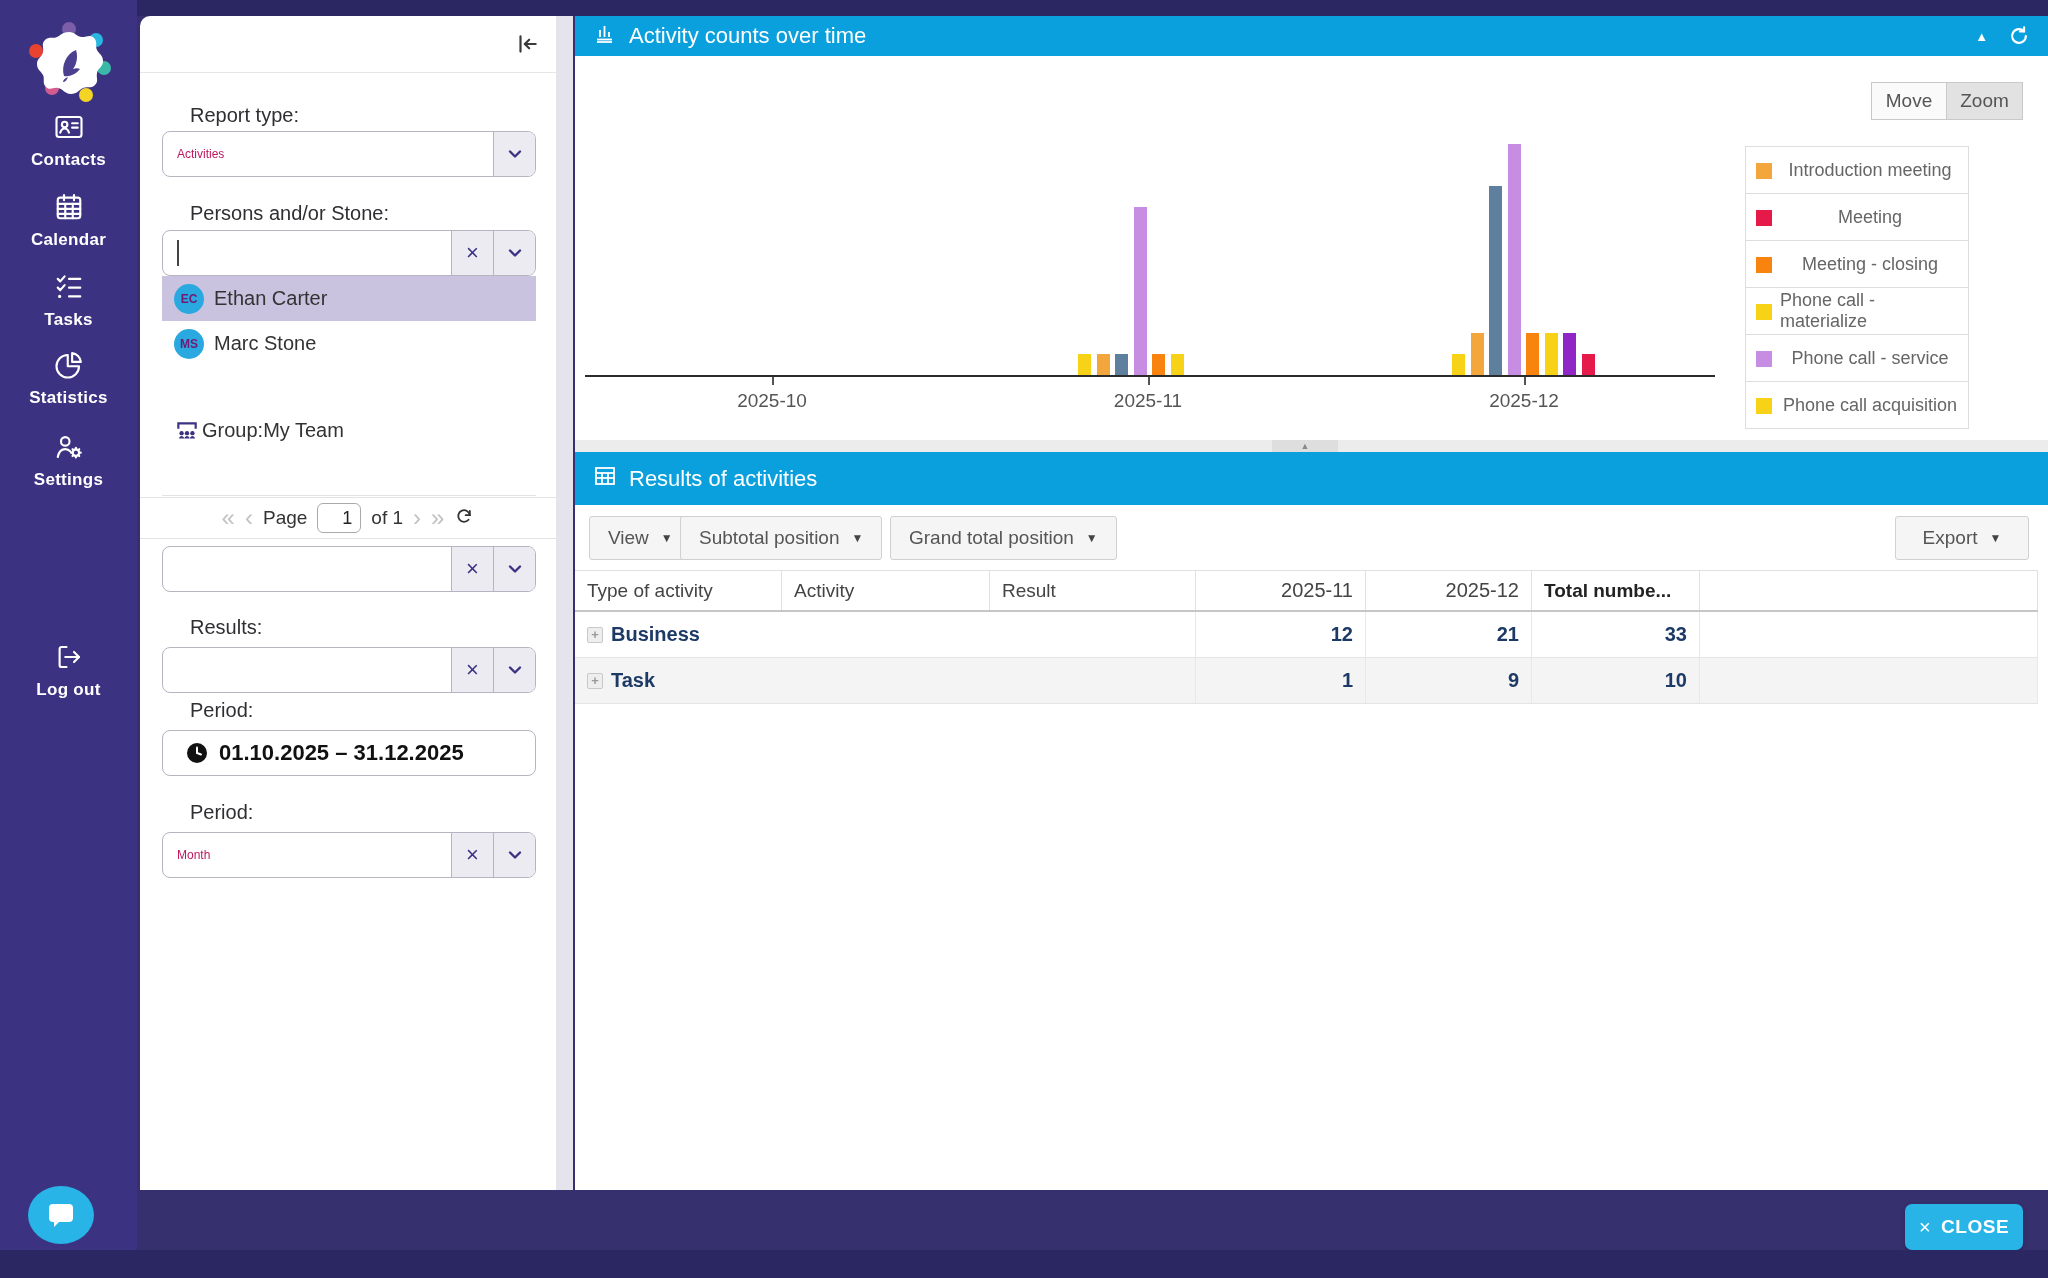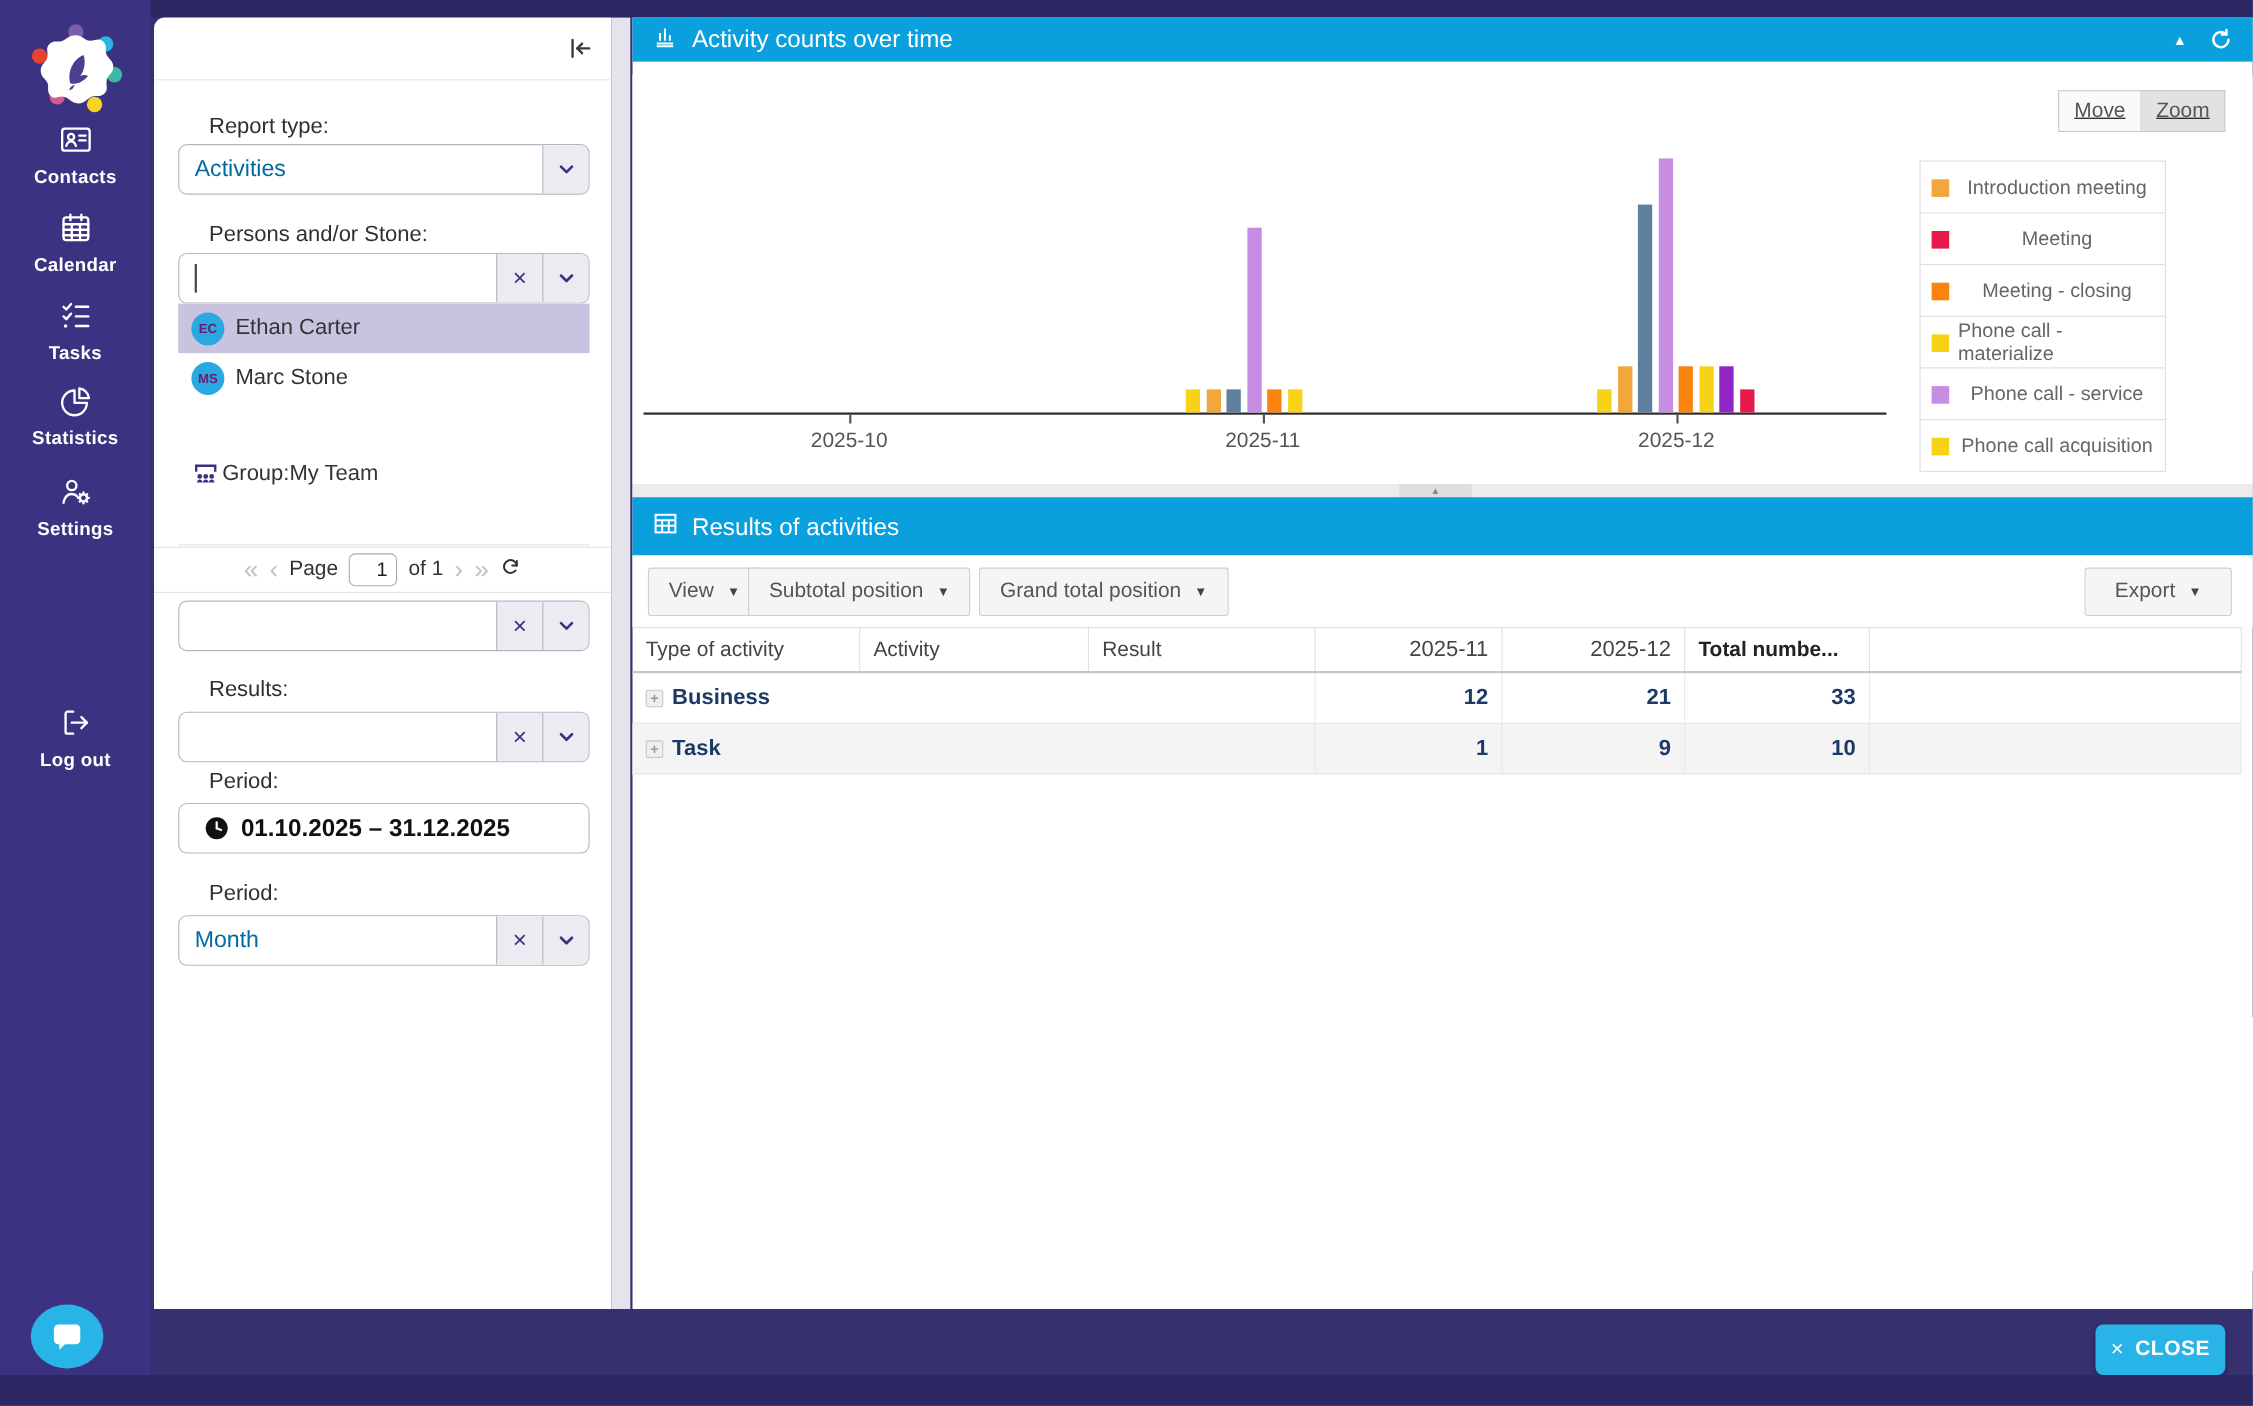--- a/index.html
+++ b/index.html
@@ -20,21 +20,21 @@
   .chat-fab { position:absolute; left:28px; top:1186px; width:66px; height:58px; background:#29b4e8; border-radius:50%; display:flex; align-items:center; justify-content:center; cursor:pointer; }
 
   
   .filter-panel { left:140px; top:16px; width:416px; height:1174px; background:#fff; border-radius:10px 0 0 0; }
   .v-scroll-strip { left:556px; top:16px; width:17px; height:1174px; background:#e5e3ec; }
   .collapse-btn { position:absolute; right:14px; top:14px; width:30px; height:30px; background:none; border:none; cursor:pointer; }
   .collapse-btn svg { width:26px; height:26px; stroke:#3a3a3a; fill:none; stroke-width:2; stroke-linecap:round; stroke-linejoin:round; }
   .panel-divider { position:absolute; left:0; top:56px; width:100%; height:1px; background:#e6e6e6; }
   .f-label { position:absolute; left:22px; font-size:20px; color:#2f2f33; font-weight:500;margin-left:28px; }
   .select { position:absolute; left:22px; width:374px; height:46px; border:1px solid #b6b4c0; border-radius:8px; background:#fff; display:flex; overflow:hidden; }
-  .sel-value { flex:1; display:flex; align-items:center; padding:0 14px; font-size:21px; color:#0369a1; }
+  .sel-value { flex:1; display:flex; align-items:center; padding:0 14px; font-size:12px; color:#be185d; }
   .sel-btn { width:42px; border-left:1px solid #b6b4c0; background:#edebf2; display:flex; align-items:center; justify-content:center; cursor:pointer; color:#3b3382; font-size:22px; }
   .sel-btn svg { width:18px; height:18px; stroke:#3b3382; stroke-width:2.4; fill:none; stroke-linecap:round; stroke-linejoin:round; }
   .caret-bar { width:2px; height:26px; background:#444; }
 
   .dropdown { position:absolute; left:22px; top:260px; width:374px; height:220px; background:#fff; border-bottom:1px solid #e3e3e3; }
   .dd-item { height:45px; display:flex; align-items:center; padding-left:12px; font-size:20px; color:#333; cursor:pointer; }
   .dd-item.selected { background:#c9c3e0; }
   .avatar { width:30px; height:30px; border-radius:50%; background:#2aa9e0; color:#701a75; font-size:12px; font-weight:bold; display:flex; align-items:center; justify-content:center; margin-right:10px; flex:none; }
   .dd-spacer { height:42px; }
   .group-ic { width:26px; height:26px; margin-right:2px; flex:none; }
@@ -48,21 +48,21 @@
 
   
   .main { left:575px; top:16px; width:1473px; height:1174px; background:#fff; }
   .panel-header { position:absolute; left:0; width:1473px; background:#0aa0de; color:#fff; display:flex; align-items:center; padding:0 18px; font-size:22px; gap:12px; }
   .hdr-icons { margin-left:auto; display:flex; align-items:center; gap:20px; }
   .hdr-icons .tri { font-size:13px; cursor:pointer; }
   .hdr-icons svg { width:22px; height:22px; stroke:#fff; fill:none; stroke-width:2.4; stroke-linecap:round; cursor:pointer; }
   .ph-icon svg { width:24px; height:24px; stroke:#fff; fill:none; stroke-width:1.8; }
 
   .chart-body { position:absolute; left:0; top:52px; width:1473px; height:372px; background:#fff; overflow:hidden; }
-  .mode-toggle { position:absolute; right:25px; top:14px; display:flex;text-decoration:underline; }
+  .mode-toggle { position:absolute; right:25px; top:14px; display:flex; }
   .mode-btn { width:76px; height:38px; border:1px solid #c9c9c9; background:#fafafa; font-size:19px; color:#555; font-family:inherit; cursor:pointer; }
   .mode-btn.active { background:#e2e2e2; }
   .mode-btn + .mode-btn { border-left:none; }
   .axis-line { position:absolute; left:10px; top:307px; width:1130px; height:2px; background:#2b2b2b; }
   .bar { position:absolute; bottom:65px; width:13px; }
   .tick-mark { position:absolute; top:309px; width:2px; height:8px; background:#555; }
   .tick-label { position:absolute; top:322px; width:90px; text-align:center; font-size:19px; color:#555; }
   .legend { position:absolute; left:1170px; top:78px; width:224px; border:1px solid #ddd; border-bottom:none; background:#fff; }
   .legend-row { height:47px; border-bottom:1px solid #ddd; display:flex; align-items:center; justify-content:center; position:relative; font-size:18px; color:#666; padding:0 8px 0 34px; cursor:pointer; }
   .legend-swatch { position:absolute; left:10px; top:16px; width:16px; height:16px; }

